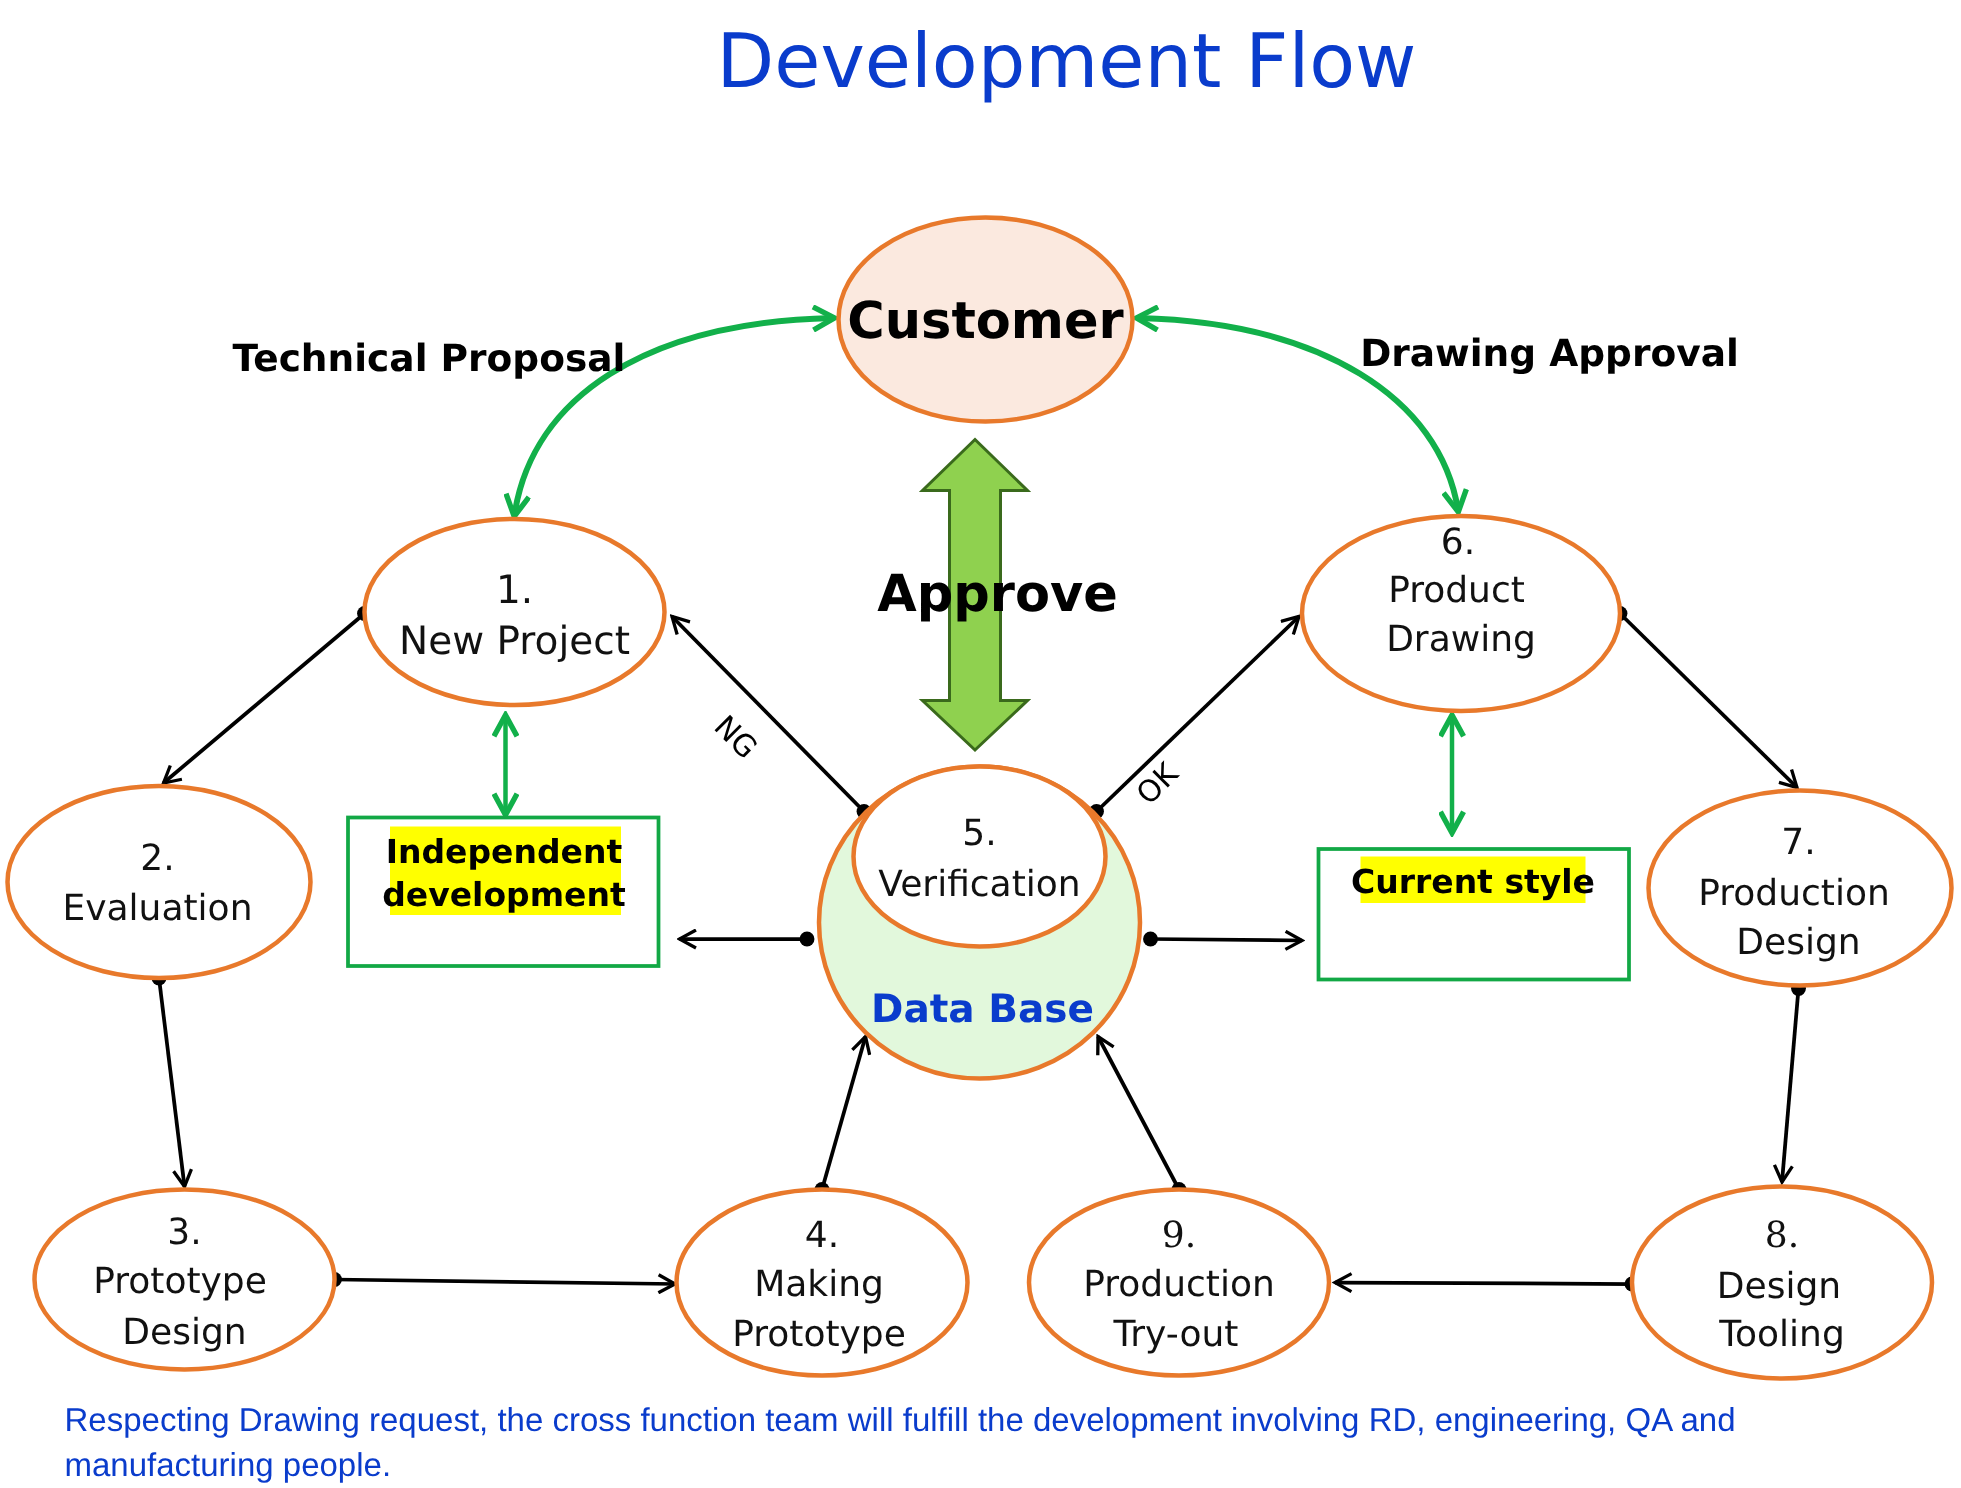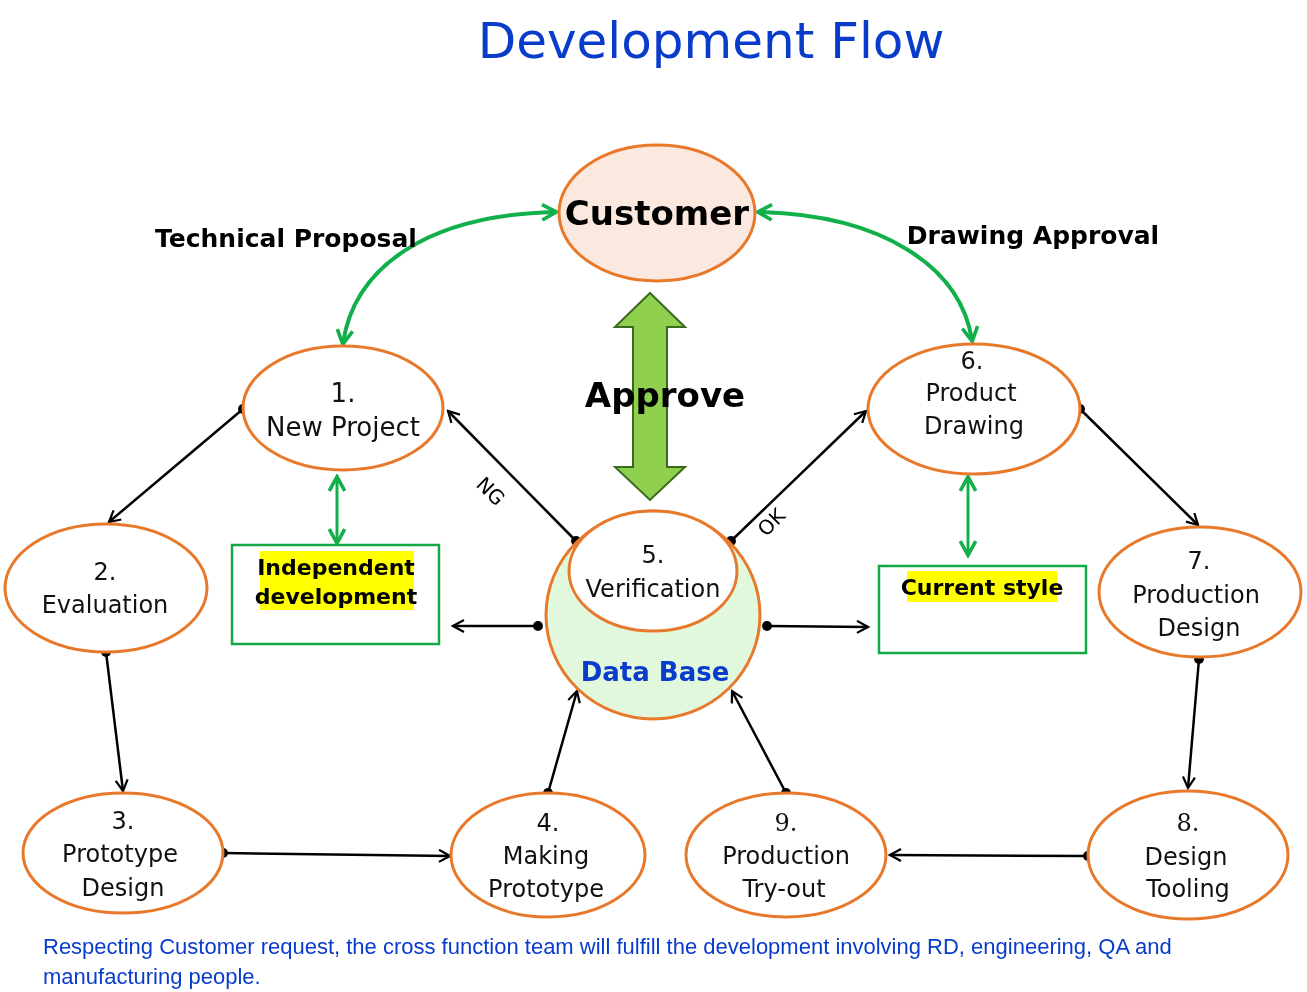--- a/index.html
+++ b/index.html
@@ -115,13 +115,13 @@
   <text class="node-text" x="1199" y="569" text-anchor="middle">7.</text>
   <text class="node-text" x="1196" y="603" text-anchor="middle">Production</text>
   <text class="node-text" x="1199" y="636" text-anchor="middle">Design</text>
 
   <ellipse cx="974" cy="409" rx="106" ry="65" fill="#fff" stroke="#e8792b" stroke-width="3"></ellipse>
   <text class="node-text" x="972" y="369" text-anchor="middle">6.</text>
   <text class="node-text" x="971" y="401" text-anchor="middle">Product</text>
   <text class="node-text" x="974" y="434" text-anchor="middle">Drawing</text>
 </svg>
 
-<div class="footer">Respecting Customer request, the cross function team will fulfill the development involving RD, engineering, QA and manufacturing people.</div>
+<div class="footer">Respecting Drawing request, the cross function team will fulfill the development involving RD, engineering, QA and manufacturing people.</div>
 
 </body></html>

